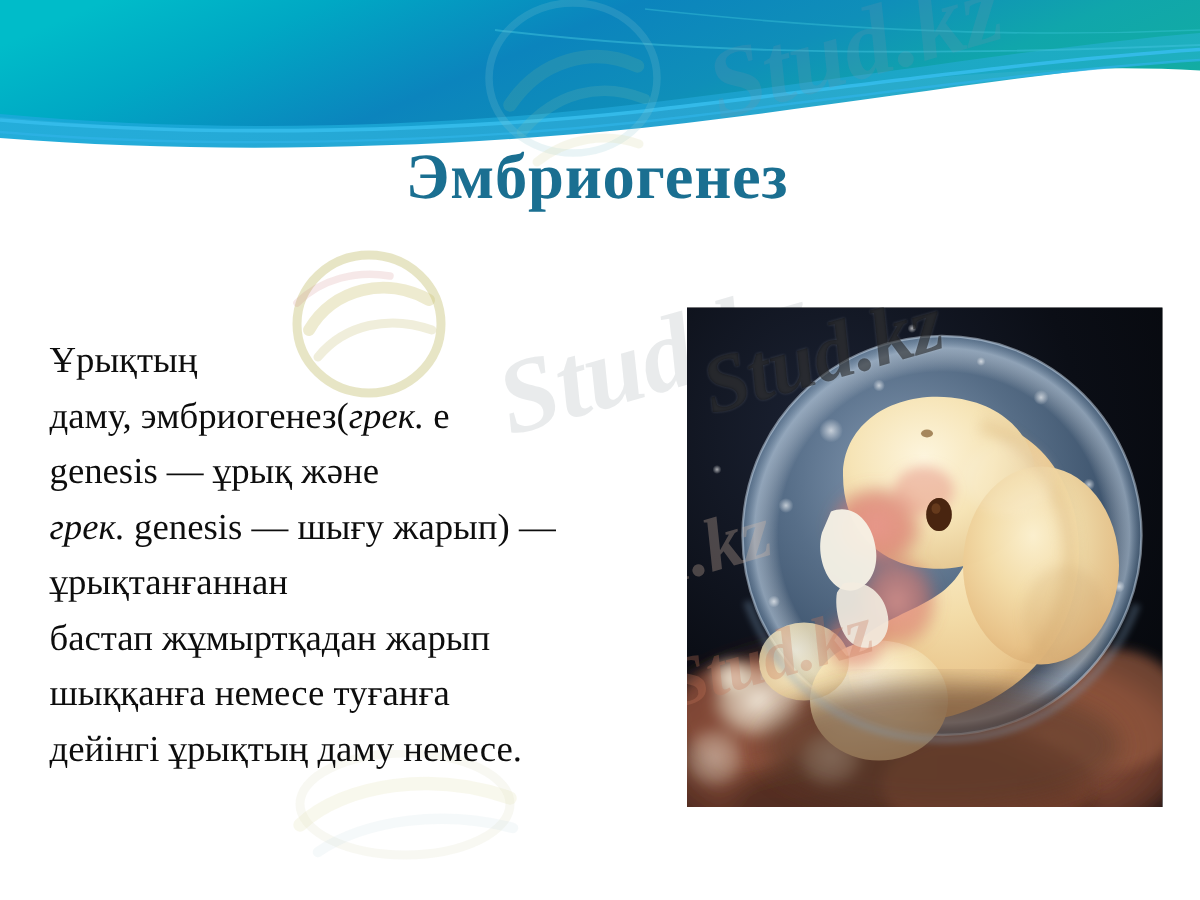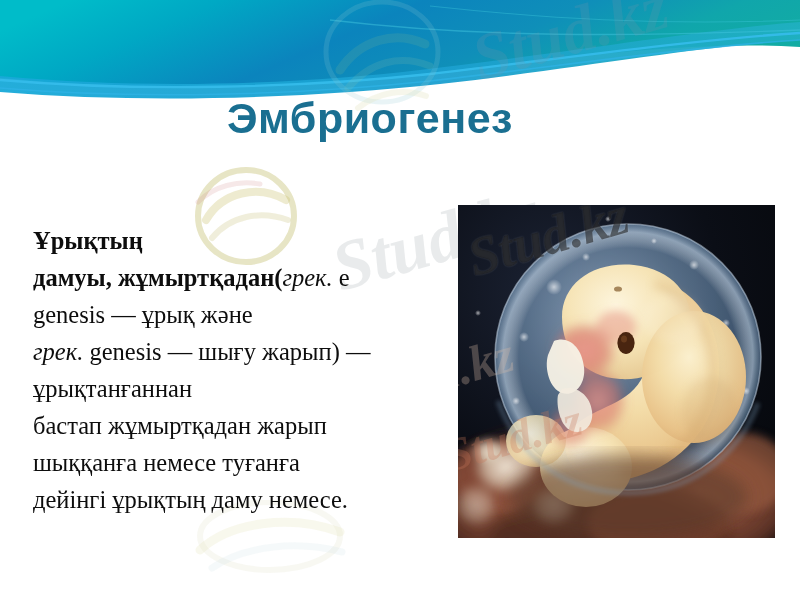--- a/index.html
+++ b/index.html
@@ -95,41 +95,42 @@
     opacity: .5;
   }
 
   
   .title {
     position: absolute;
     left: 0;
     top: 96px;
     width: 740px;
     text-align: center;
-    font-family: Liberation Sans, sans-serif;
+    font-family: Liberation Serif, serif;
     font-size: 43px;
     font-weight: bold;
     color: #1a6f91;
     letter-spacing: 0.5px;
     line-height: 1.05;
+    padding-left: 28px;
   }
 
   
   .body-text {
     position: absolute;
     left: 33px;
     top: 222px;
     width: 405px;
     font-family: "Liberation Serif", serif;
     font-size: 24.5px;
     line-height: 37px;
     color: #0d0d0d;
   }
   .body-text .ln { white-space: nowrap; }
-  .b { font-weight: bold; }
+  .b { font-weight: normal; }
   .i { font-style: italic; margin-top: 46px; }
 
   
   .photo {
     position: absolute;
     left: 458px;
     top: 205px;
     width: 317px;
     height: 333px;
     overflow: hidden;
@@ -236,21 +237,21 @@
   </svg>
 
   <div class="wm wm-top">Stud.kz</div>
   <div class="wm wm-mid">Stud.kz</div>
   <div class="wm wm-low">Stud.kz</div>
 
   <div class="title">Эмбриогенез</div>
 
   <div class="body-text">
     <div class="ln"><span class="b">Ұрықтың</span></div>
-    <div class="ln"><span class="b">дамуы, жұмыртқадан(</span><span class="i">грек.</span><span> e</span></div>
+    <div class="ln"><span class="b">даму, эмбриогенез(</span><span class="i">грек.</span><span> e</span></div>
     <div class="ln"><span>genesis — ұрық және</span></div>
     <div class="ln"><span> </span><span class="i">грек.</span><span> genesis — шығу жарып) —</span></div>
     <div class="ln"><span>ұрықтанғаннан</span></div>
     <div class="ln"><span>бастап жұмыртқадан жарып</span></div>
     <div class="ln"><span>шыққанға немесе туғанға</span></div>
     <div class="ln"><span>дейінгі ұрықтың даму немесе.</span></div>
   </div>
 
   <div class="photo">
     <svg viewBox="0 0 317 333" preserveAspectRatio="none" xmlns="http://www.w3.org/2000/svg">

